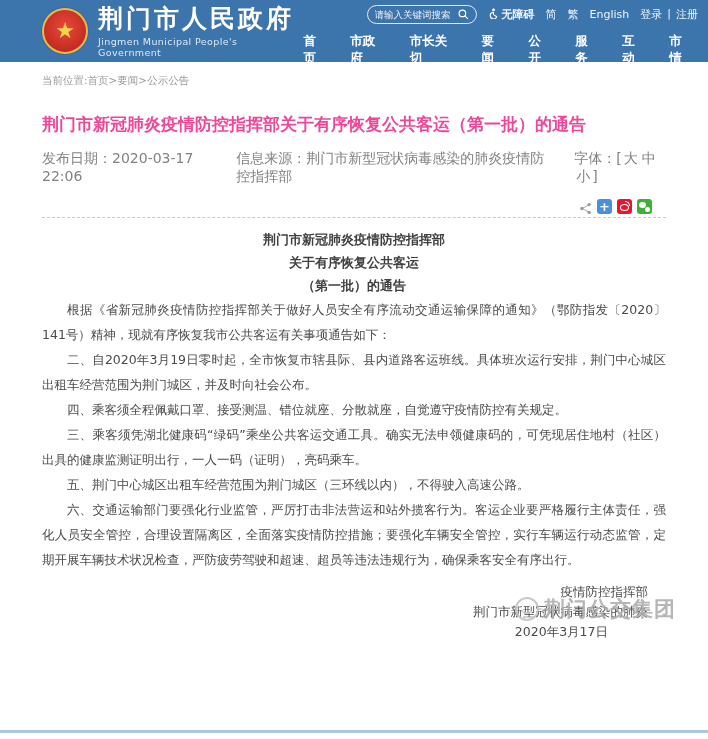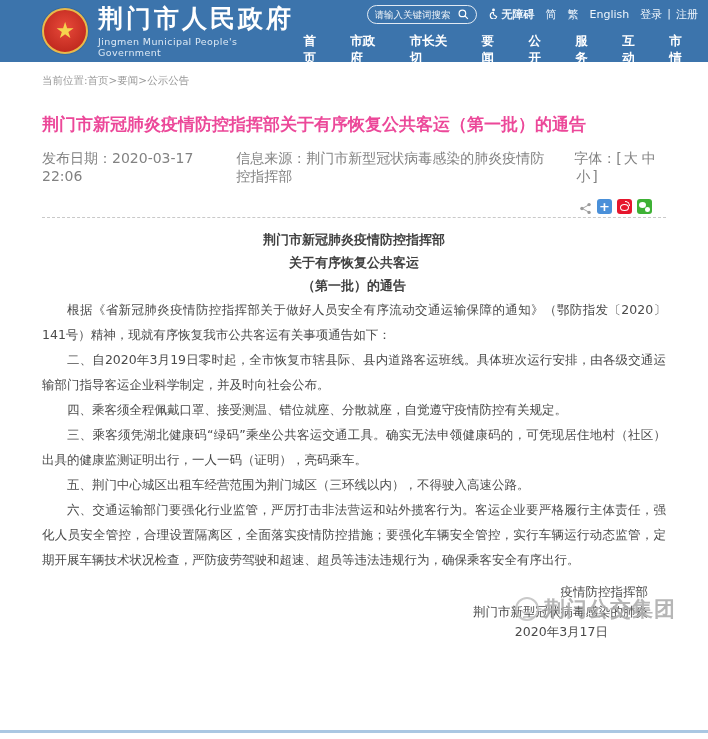--- a/index.html
+++ b/index.html
@@ -238,21 +238,21 @@
     <span class="share-ico share-weibo"></span>
     <span class="share-ico share-wechat"></span>
   </div>
 
   <div class="doc">
     <p class="doc-title-line">荆门市新冠肺炎疫情防控指挥部</p>
     <p class="doc-title-line">关于有序恢复公共客运</p>
     <p class="doc-title-line">（第一批）的通告</p>
 
     <p class="para">根据《省新冠肺炎疫情防控指挥部关于做好人员安全有序流动交通运输保障的通知》（鄂防指发〔2020〕141号）精神，现就有序恢复我市公共客运有关事项通告如下：</p>
-    <p class="para">二、自2020年3月19日零时起，全市恢复市辖县际、县内道路客运班线。具体班次运行安排，由各级交通运输部门指导客运企业科学制定，并及时向社会公布。</p>
+    <p class="para">二、自2020年3月19日零时起，全市恢复市辖县际、县内道路客运班线。具体班次运行安排，荆门中心城区出租车经营范围为荆门城区，并及时向社会公布。</p>
     <p class="para">四、乘客须全程佩戴口罩、接受测温、错位就座、分散就座，自觉遵守疫情防控有关规定。</p>
     <p class="para">三、乘客须凭湖北健康码“绿码”乘坐公共客运交通工具。确实无法申领健康码的，可凭现居住地村（社区）出具的健康监测证明出行，一人一码（证明），亮码乘车。</p>
     <p class="para">五、荆门中心城区出租车经营范围为荆门城区（三环线以内），不得驶入高速公路。</p>
     <p class="para">六、交通运输部门要强化行业监管，严厉打击非法营运和站外揽客行为。客运企业要严格履行主体责任，强化人员安全管控，合理设置隔离区，全面落实疫情防控措施；要强化车辆安全管控，实行车辆运行动态监管，定期开展车辆技术状况检查，严防疲劳驾驶和超速、超员等违法违规行为，确保乘客安全有序出行。</p>
 
     <div class="signature">
       <div>疫情防控指挥部</div>
       <div>荆门市新型冠状病毒感染的肺炎</div>
       <div class="sign-date">2020年3月17日</div>
       <div class="watermark">

